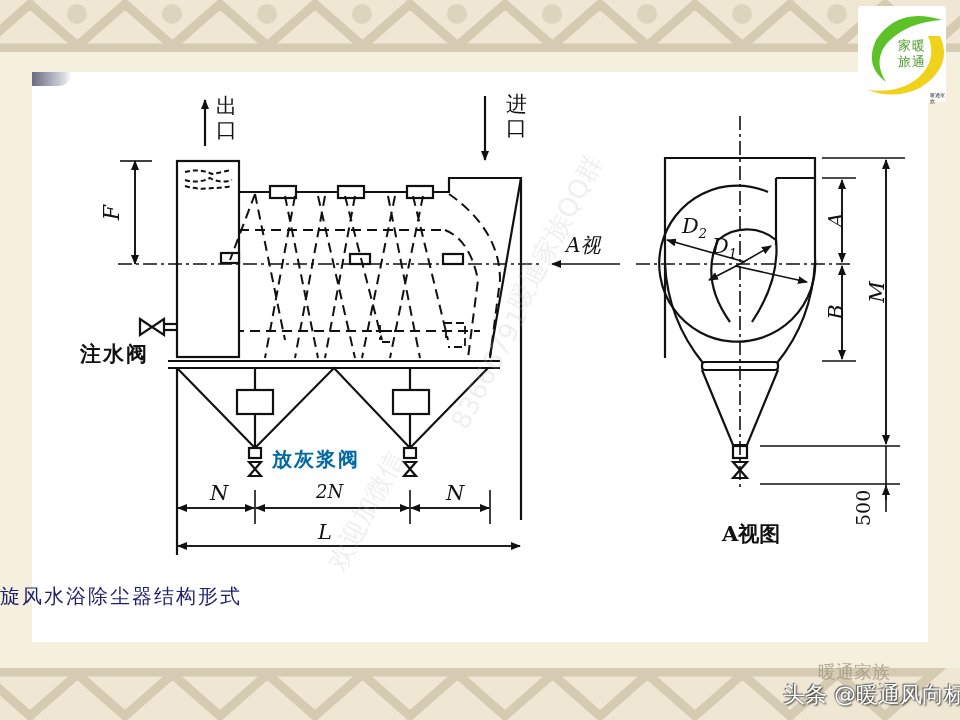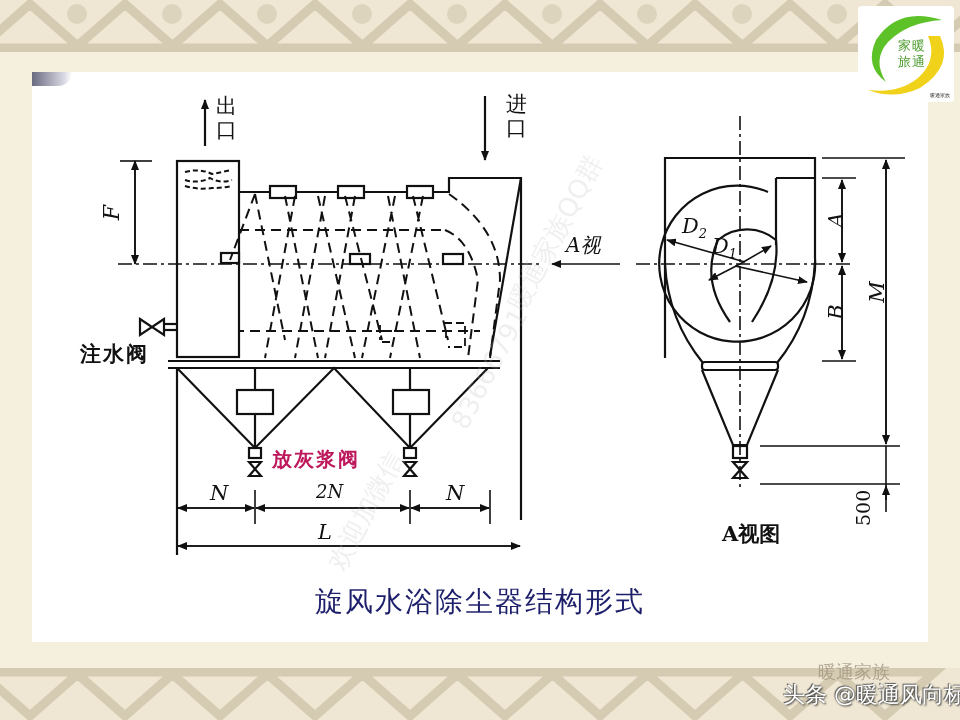--- a/index.html
+++ b/index.html
@@ -19,26 +19,26 @@
   .paper {
     position:absolute; left:32px; top:72px; width:896px; height:570px;
     background:#ffffff;
   }
   .paper-shadow {
     position:absolute; left:32px; top:72px; width:40px; height:14px;
     background:linear-gradient(90deg,#2a2a4a,#c8c8d8 80%, transparent);
     border-radius:0 0 30px 0; opacity:.7;
   }
   .caption {
-    position:absolute; left:0; top:583px; width:960px; text-align:center;
-    font-family:"DejaVu Sans", sans-serif; font-size:28px; color:#1e1f6b;
+    position:absolute; left:0; top:583px; width:960px; 
+    font-family:"DejaVu Sans", sans-serif; font-size:20px; color:#1e1f6b;
     letter-spacing:2px;
   }
   .logo {
-    position:absolute; left:858px; top:6px; width:96px; height:96px;
+    position:absolute; left:858px; top:6px; width:88px; height:96px;
     background:#fff; border-radius:4px;
   }
   .logo-text {
     position:absolute; font-size:13px; color:#4a9a2a; font-family:"DejaVu Serif", serif;
     line-height:15px; letter-spacing:1px;
   }
   .logo-tag { position:absolute; left:72px; top:86px; font-size:5px; color:#333; }
   .footer-wm {
     position:absolute; left:738px; top:680px; font-size:22px; color:#ffffff;
     text-shadow:1px 1px 2px #333, -1px -1px 1px #555;
@@ -219,21 +219,21 @@
     <line x1="886" y1="160" x2="886" y2="444" marker-end="url(#ah)"></line>
     <line x1="886" y1="444" x2="886" y2="160" marker-end="url(#ah)"></line>
     <line x1="886" y1="446" x2="886" y2="512"></line>
     <line x1="886" y1="500" x2="886" y2="486" marker-end="url(#ah)"></line>
   </g>
 </svg>
 
 <div style="position:absolute;left:216px;top:94px;width:22px;font-size:21px;line-height:24px;font-family:'DejaVu Sans',sans-serif;color:#111">出口</div>
 <div style="position:absolute;left:506px;top:92px;width:22px;font-size:21px;line-height:24px;font-family:'DejaVu Sans',sans-serif;color:#111">进口</div>
 <div style="position:absolute;left:80px;top:340px;font-size:21px;font-family:'DejaVu Sans',sans-serif;color:#111;font-weight:bold;letter-spacing:2px">注水阀</div>
-<div style="position:absolute;left:272px;top:446px;font-size:20px;font-family:'DejaVu Sans',sans-serif;color:#be185d;font-weight:bold;letter-spacing:2px">放灰浆阀</div>
+<div style="position:absolute;left:272px;top:446px;font-size:20px;font-family:'DejaVu Sans',sans-serif;color:#0369a1;font-weight:bold;letter-spacing:2px">放灰浆阀</div>
 <div style="position:absolute;left:104px;top:200px;font-size:22px;font-style:italic;font-family:'DejaVu Serif',serif;color:#111;transform:rotate(-90deg)">F</div>
 <div style="position:absolute;left:210px;top:481px;font-size:21px;font-style:italic;font-family:'DejaVu Serif',serif;color:#111">N</div>
 <div style="position:absolute;left:316px;top:481px;font-size:18px;font-style:italic;font-family:'DejaVu Serif',serif;color:#111">2N</div>
 <div style="position:absolute;left:446px;top:481px;font-size:21px;font-style:italic;font-family:'DejaVu Serif',serif;color:#111">N</div>
 <div style="position:absolute;left:318px;top:520px;font-size:21px;font-style:italic;font-family:'DejaVu Serif',serif;color:#111">L</div>
 <div style="position:absolute;left:566px;top:232px;font-size:20px;font-family:'DejaVu Serif',serif;color:#111;font-style:italic">A视</div>
 
 <div style="position:absolute;left:682px;top:214px;font-size:21px;font-style:italic;font-family:'DejaVu Serif',serif;color:#111"><span>D</span><sub style="font-size:13px">2</sub></div>
 <div style="position:absolute;left:712px;top:234px;font-size:21px;font-style:italic;font-family:'DejaVu Serif',serif;color:#111"><span>D</span><sub style="font-size:13px">1</sub></div>
 <div style="position:absolute;left:828px;top:208px;font-size:21px;font-style:italic;font-family:'DejaVu Serif',serif;color:#111;transform:rotate(-90deg)">A</div>

